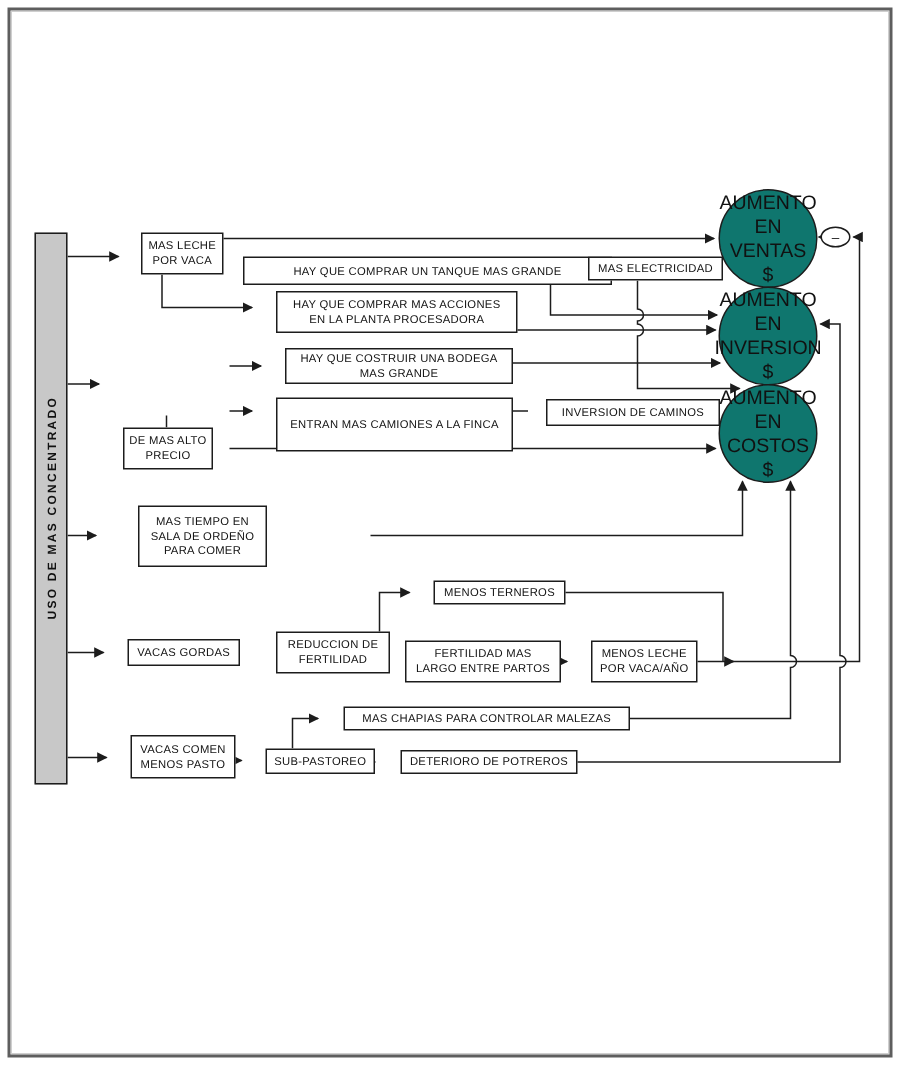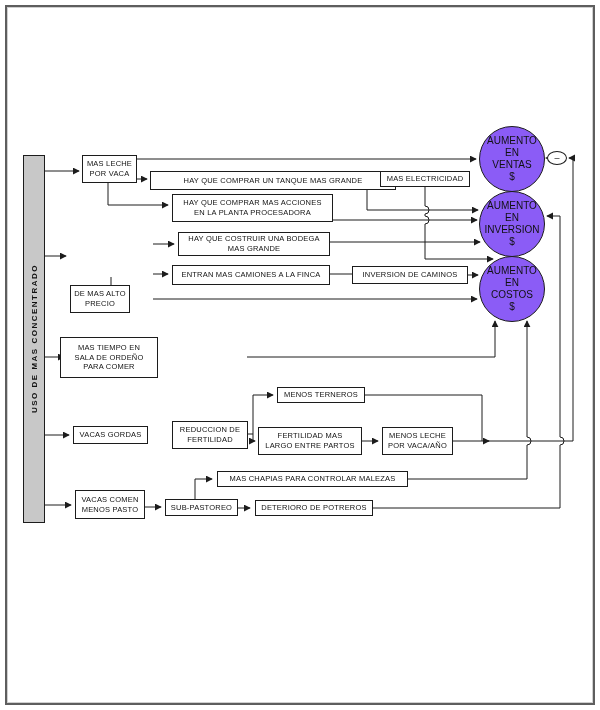--- a/index.html
+++ b/index.html
@@ -2,24 +2,24 @@
 <html><head>
 <meta charset="utf-8">
 <style>
   html,body{margin:0;padding:0;background:#fff;}
   #page{position:relative;width:600px;height:710px;background:#fff;overflow:hidden;
         font-family:"Liberation Sans",sans-serif;color:#111;}
   #frame{position:absolute;inset:5px;border:2px solid #5e5e5e;box-shadow:inset 0 0 0 1px #cfcfcf;}
   svg.wires{position:absolute;left:0;top:0;width:600px;height:710px;}
   .node{position:absolute;background:#fff;border:1px solid #1c1c1c;
         display:flex;align-items:center;justify-content:center;text-align:center;
-        font-size:7.5px;line-height:1.28;letter-spacing:.2px;white-space:pre-line;box-sizing:border-box;}
+        font-size:7.5px;line-height:1.28;letter-spacing:.2px;white-space:pre-line;box-sizing:border-box;margin-left:12px;}
   .circle{position:absolute;width:66px;height:66px;border:1px solid #1c1c1c;border-radius:50%;
-        background:#8b5cf6;display:flex;align-items:center;justify-content:center;text-align:center;
-        font-size:10px;line-height:1.22;white-space:pre-line;box-sizing:border-box;}
+        background:#0f766e;display:flex;align-items:center;justify-content:center;text-align:center;
+        font-size:13px;line-height:1.22;white-space:pre-line;box-sizing:border-box;}
   .op{position:absolute;left:547px;top:151px;width:20px;height:14px;border:1px solid #1c1c1c;
         border-radius:50%;background:#fff;display:flex;align-items:center;justify-content:center;
         font-size:9px;line-height:1;box-sizing:border-box;}
   #bar{position:absolute;left:23px;top:155px;width:22px;height:368px;background:#c8c8c8;
         border:1.5px solid #1c1c1c;box-sizing:border-box;
         display:flex;align-items:center;justify-content:center;}
   #bar span{writing-mode:vertical-rl;transform:rotate(180deg);font-size:8px;font-weight:700;
         letter-spacing:1.5px;white-space:nowrap;}
 </style>
 </head>
@@ -88,24 +88,24 @@
 
   <div class="node" style="left:82px;top:155px;width:55px;height:28px">MAS LECHE
 POR VACA</div>
   <div class="node" style="left:150px;top:171px;width:246px;height:19px">HAY QUE COMPRAR UN TANQUE MAS GRANDE</div>
   <div class="node" style="left:172px;top:194px;width:161px;height:28px">HAY QUE COMPRAR MAS ACCIONES
 EN LA PLANTA PROCESADORA</div>
   <div class="node" style="left:70px;top:285px;width:60px;height:28px">DE MAS ALTO
 PRECIO</div>
   <div class="node" style="left:178px;top:232px;width:152px;height:24px">HAY QUE COSTRUIR UNA BODEGA
 MAS GRANDE</div>
-  <div class="node" style="left:172px;top:265px;width:158px;height:20px">ENTRAN MAS CAMIONES A LA FINCA</div>
+  <div class="node" style="left:172px;top:265px;width:158px;height:36px">ENTRAN MAS CAMIONES A LA FINCA</div>
   <div class="node" style="left:352px;top:266px;width:116px;height:18px">INVERSION DE CAMINOS</div>
   <div class="node" style="left:380px;top:171px;width:90px;height:16px">MAS ELECTRICIDAD</div>
-  <div class="node" style="left:60px;top:337px;width:98px;height:41px">MAS TIEMPO EN
+  <div class="node" style="left:80px;top:337px;width:86px;height:41px">MAS TIEMPO EN
 SALA DE ORDEÑO
 PARA COMER</div>
   <div class="node" style="left:73px;top:426px;width:75px;height:18px">VACAS GORDAS</div>
   <div class="node" style="left:172px;top:421px;width:76px;height:28px">REDUCCION DE
 FERTILIDAD</div>
   <div class="node" style="left:277px;top:387px;width:88px;height:16px">MENOS TERNEROS</div>
   <div class="node" style="left:258px;top:427px;width:104px;height:28px">FERTILIDAD MAS
 LARGO ENTRE PARTOS</div>
   <div class="node" style="left:382px;top:427px;width:71px;height:28px">MENOS LECHE
 POR VACA/AÑO</div>

